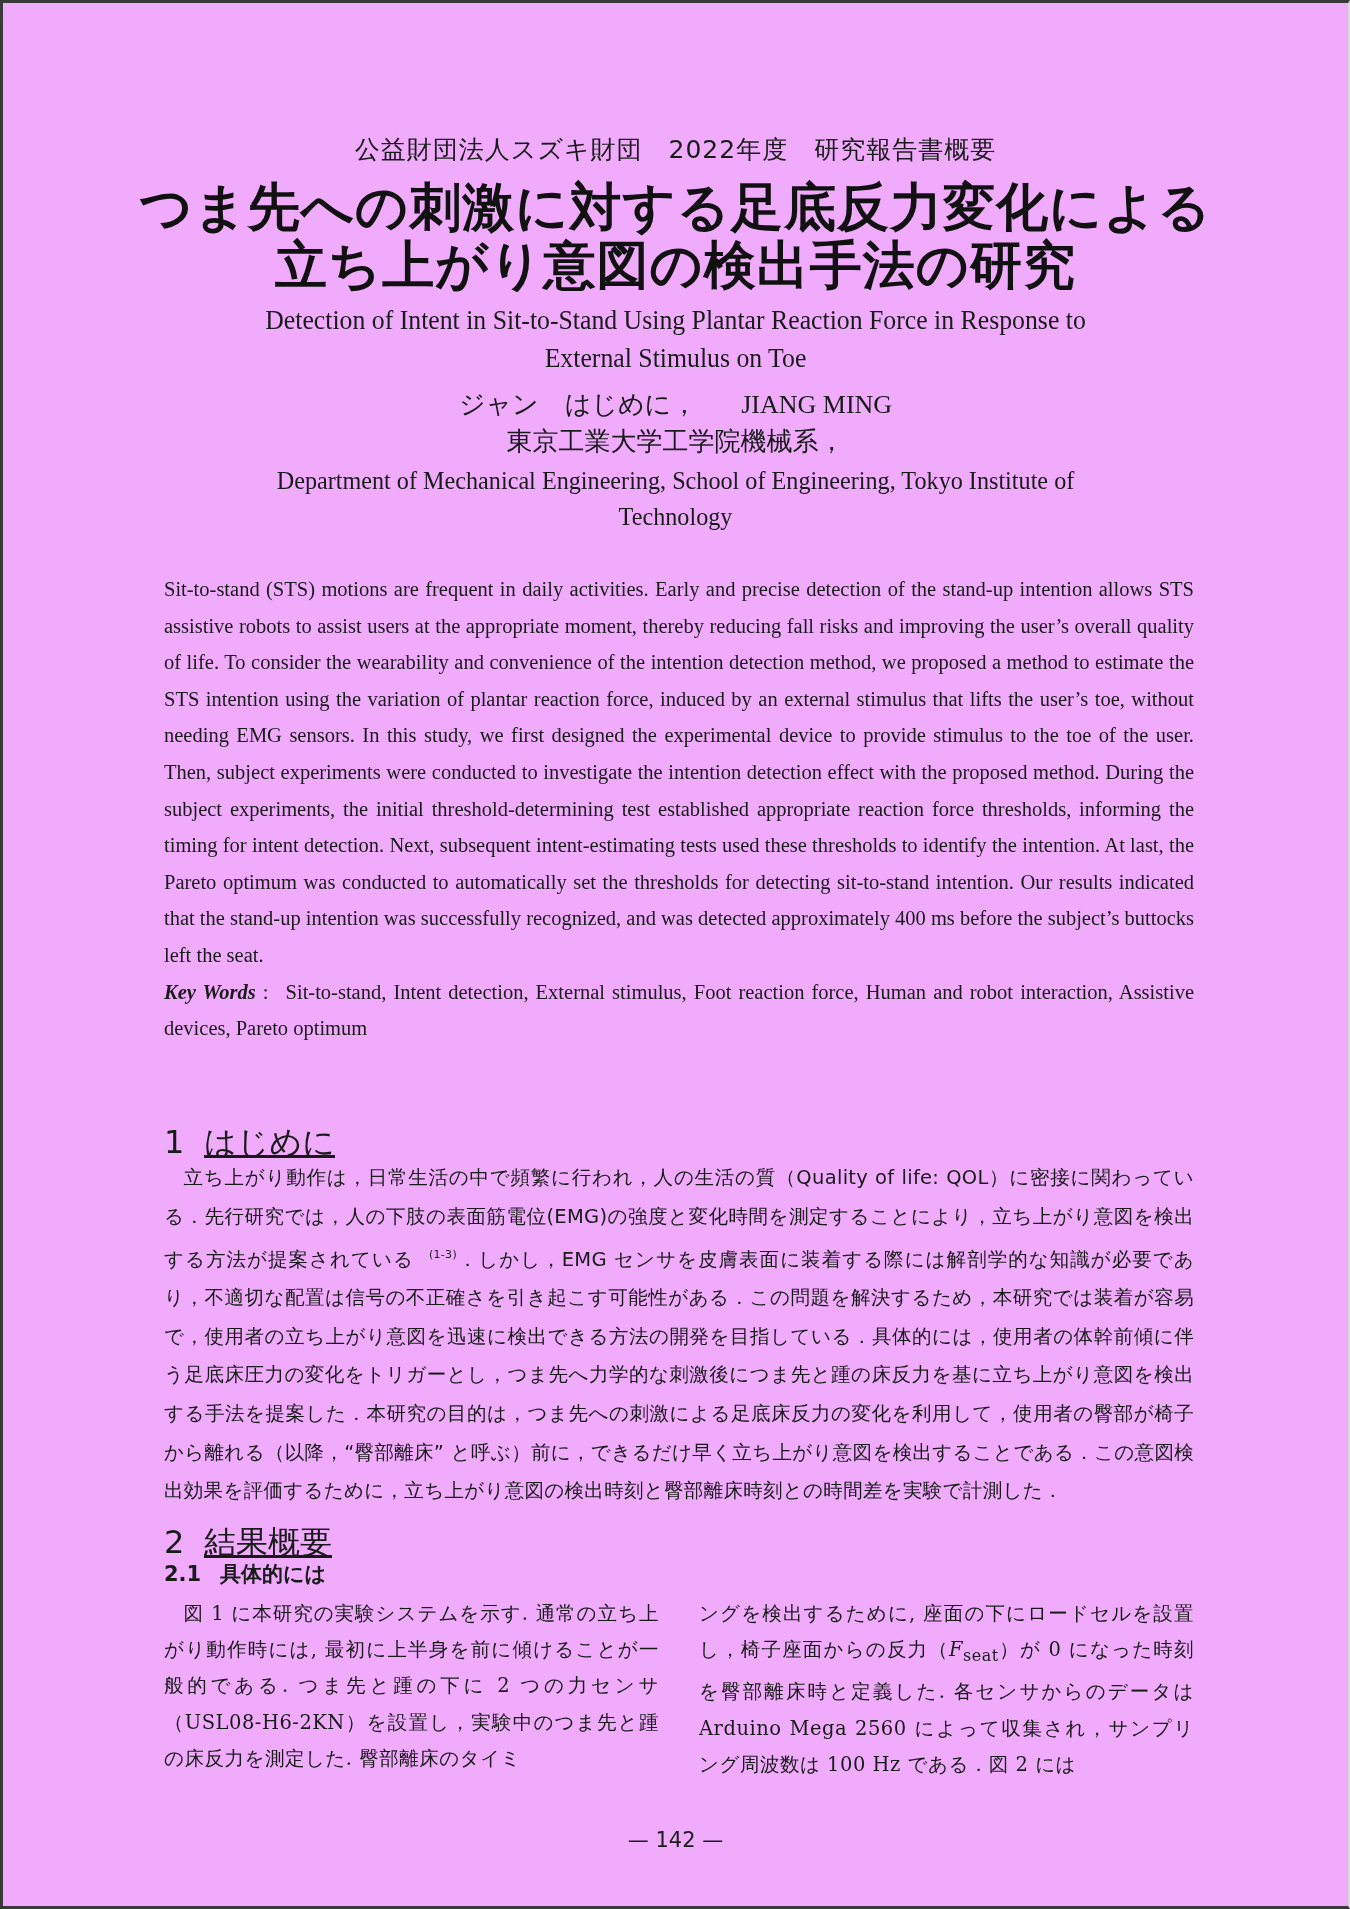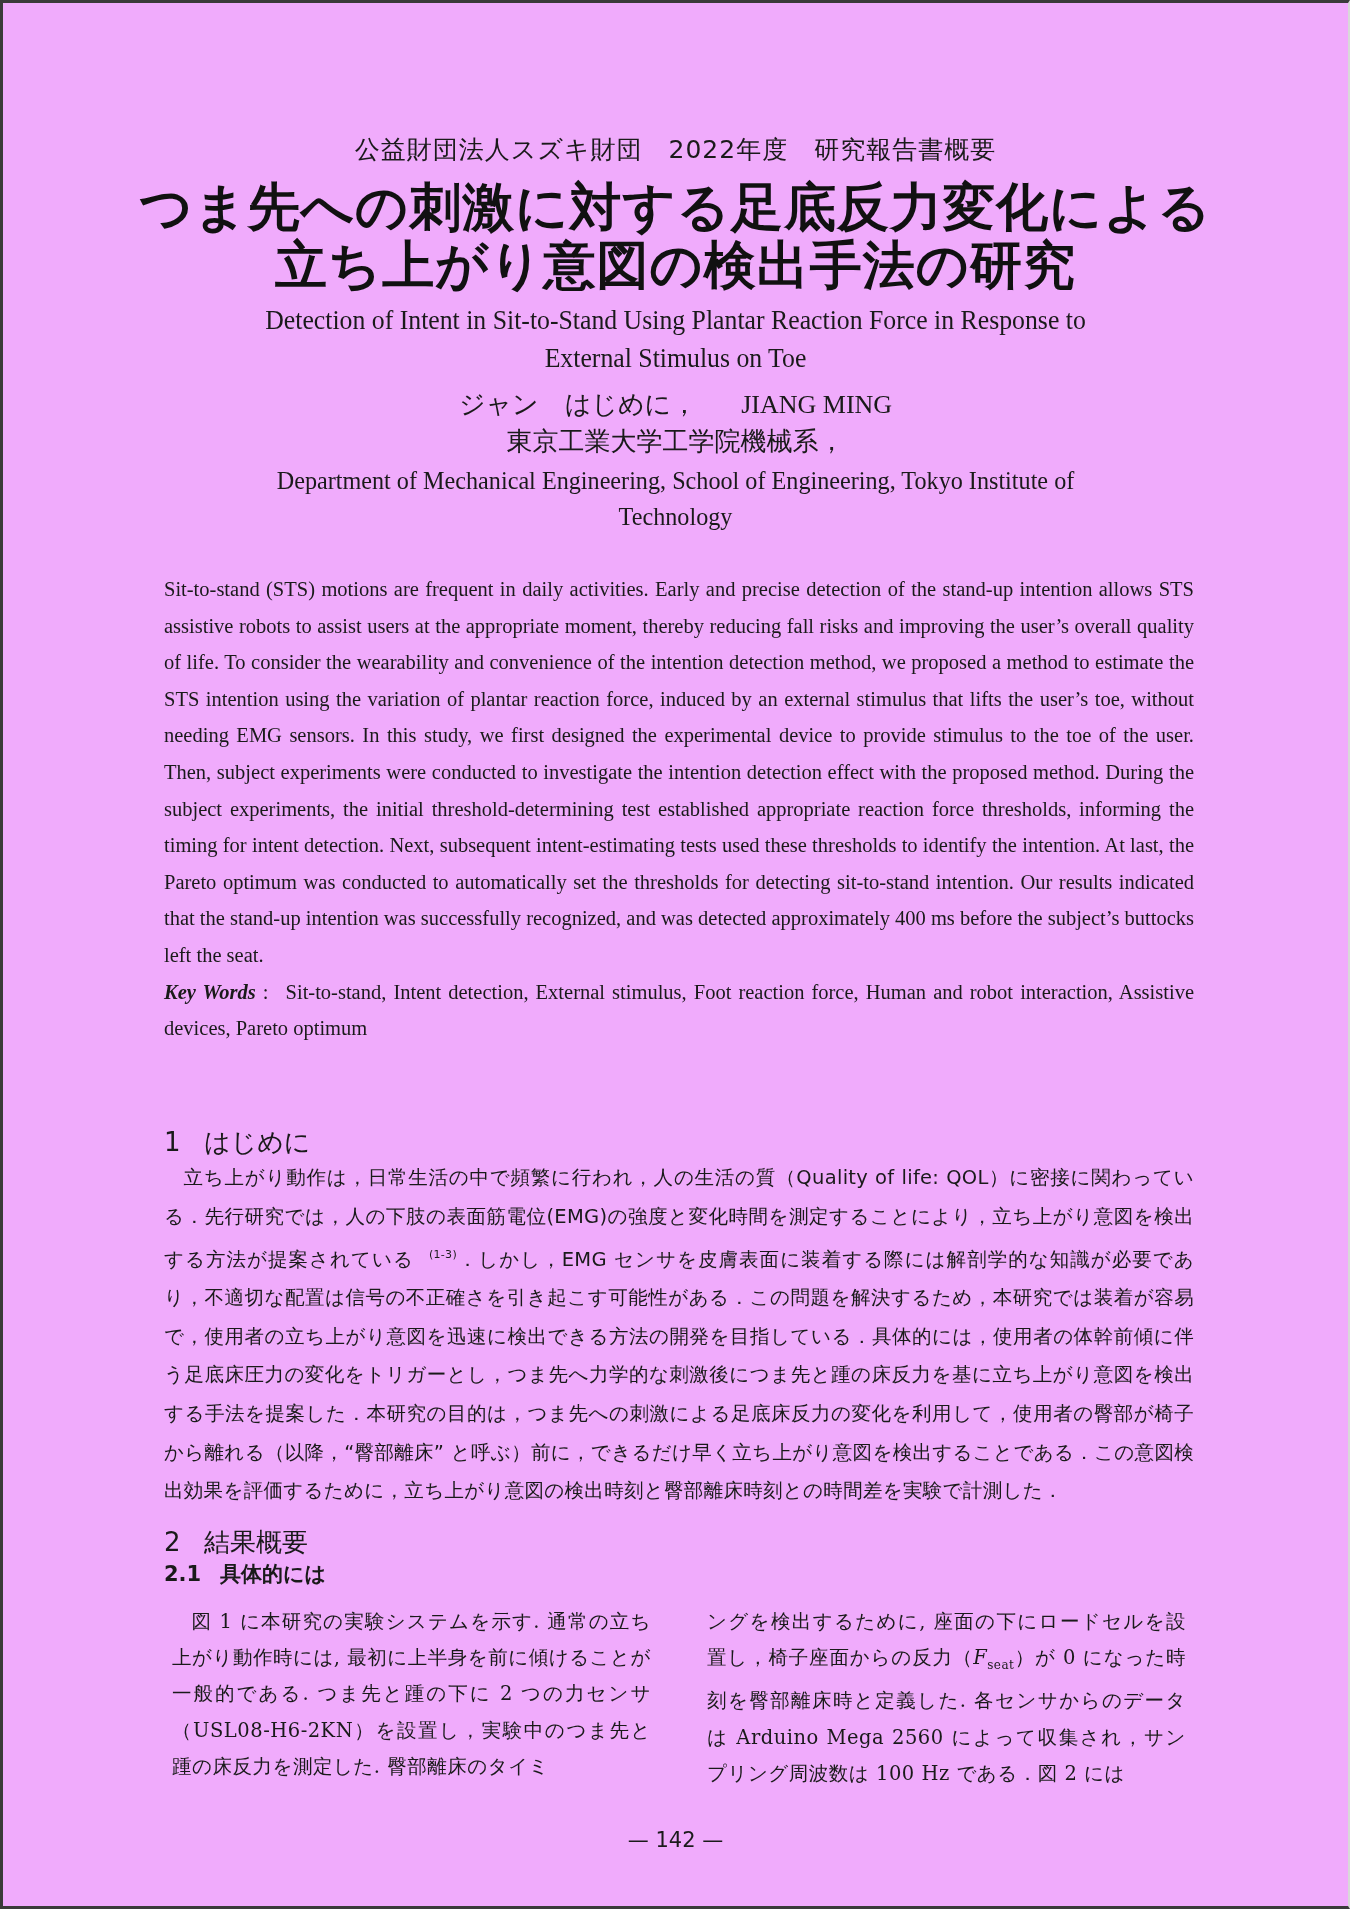--- a/index.html
+++ b/index.html
@@ -113,24 +113,25 @@
     .keywords-colon { margin-right: 10px; }
 
     .section {
       position: absolute;
       left: 161px;
       width: 1030px;
       font-family: "DejaVu Sans", sans-serif;
       color: #1a1a1a;
     }
     .h1 {
-      font-size: 26px;
+      font-size: 32px;
       line-height: 34px;
       font-weight: normal;
       margin: 0;
+      text-decoration: underline;
     }
     .h1 .num { display: inline-block; width: 40px; }
     .h2 {
       font-size: 21px;
       line-height: 30px;
       margin: 0;
     }
     .h2 .num { display: inline-block; width: 56px; }
     .jp-body {
       font-family: "DejaVu Sans", sans-serif;
@@ -153,23 +154,23 @@
     }
     .col {
       width: 495px;
       font-family: "DejaVu Serif", serif;
       font-size: 19.5px;
       line-height: 36.2px;
       text-align: justify;
       color: #1a1a1a;
       letter-spacing: 0.5px;
     }
-    .col p { margin: 8px; }
+    .col p { margin: 0; }
     .col .indent { text-indent: 1em; }
-    .col i sub { font-size: 12px; font-style: normal; }
+    .col i sub { font-size: 16px; font-style: normal; }
 
     .page-number {
       position: absolute;
       left: 0; right: 0;
       top: 1825px;
       font-family: "DejaVu Sans", sans-serif;
       font-size: 21px;
       text-align: center;
       color: #1a1a1a;
     }

